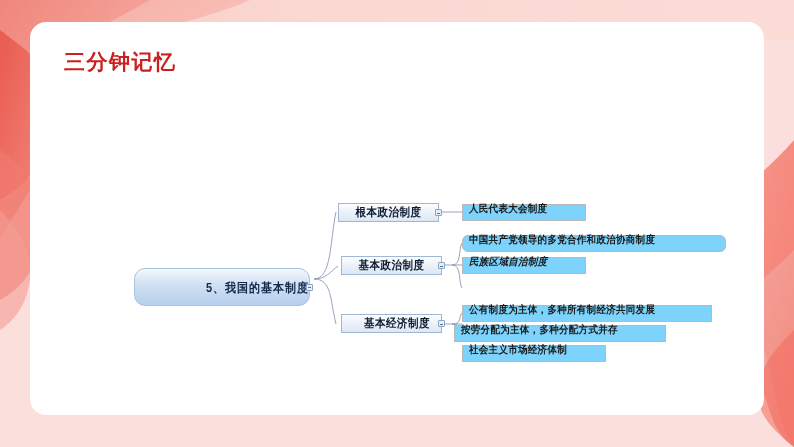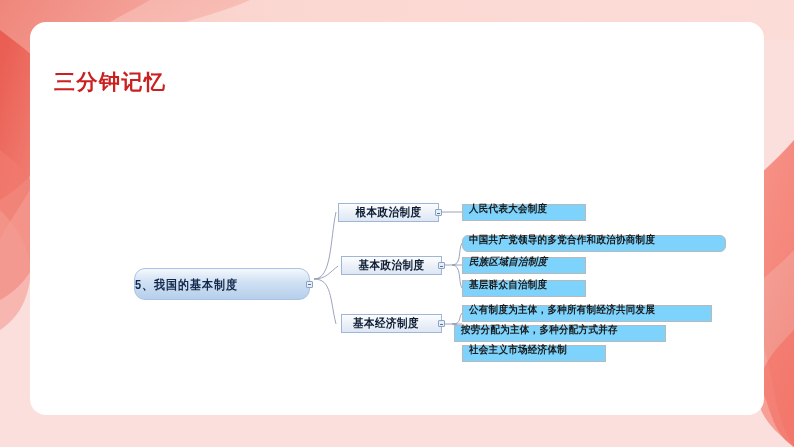--- a/index.html
+++ b/index.html
@@ -31,71 +31,70 @@
     top: 22px;
     width: 734px;
     height: 393px;
     background: #ffffff;
     border-radius: 16px;
     z-index: 3;
   }
   
   .title {
     position: absolute;
-    left: 54px;
+    left: 64px;
     top: 48px;
     font-family: "Liberation Serif", "DejaVu Serif", serif;
     font-size: 21px;
     font-weight: 700;
     color: #cb2020;
     letter-spacing: 1.5px;
     z-index: 6;
     white-space: nowrap;
-    margin-top: 20px;
   }
   .mm-svg {
     position: absolute;
     left: 0;
     top: 0;
     z-index: 4;
   }
   
   .node-root {
     position: absolute;
     left: 134px;
     top: 268px;
     width: 176px;
-    height: 32px;
+    height: 38px;
     border-radius: 11px;
     background: linear-gradient(180deg, #f4f8fd 0%, #cfe0f3 45%, #b6cfec 100%);
     border: 1px solid #a9c4e3;
     display: flex;
     align-items: center;
-    justify-content: flex-start;
+    justify-content: flex-end;
     z-index: 6;
   }
   .node-root .txt {
     font-size: 11px;
     font-weight: 700;
     color: #13284a;
     letter-spacing: 1px;
     white-space: nowrap;
     transform: scaleY(1.15);
   }
   
   .node-branch {
     position: absolute;
     height: 19px;
     border: 1px solid #9fb7d4;
     background: linear-gradient(180deg, #fdfdfe 0%, #eaf0f8 55%, #dde7f4 100%);
     display: flex;
     align-items: center;
     justify-content: center;
     z-index: 6;
-    padding: 0 22px;
+    padding: 0 11px;
   }
   .node-branch .txt {
     font-size: 10.5px;
     font-weight: 700;
     color: #0e1c32;
     white-space: nowrap;
     letter-spacing: 0.5px;
     transform: scaleY(1.12);
   }
   
@@ -244,23 +243,20 @@
   <div class="node-leaf" style="left:462px; top:204px; width:124px;">
     <span class="txt">人民代表大会制度</span>
   </div>
 
   <div class="node-leaf" style="left:462px; top:235px; width:264px;border-radius:6px;">
     <span class="txt">中国共产党领导的多党合作和政治协商制度</span>
   </div>
   <div class="node-leaf" style="left:462px; top:257px; width:124px;font-style:italic;">
     <span class="txt">民族区域自治制度</span>
   </div>
-  <div class="node-leaf" style="left:462px; top:280px; width:124px;">
-    <span class="txt">基层群众自治制度</span>
-  </div>
 
   <div class="node-leaf" style="left:462px; top:305px; width:250px;">
     <span class="txt">公有制度为主体，多种所有制经济共同发展</span>
   </div>
   <div class="node-leaf" style="left:454px; top:325px; width:212px;">
     <span class="txt">按劳分配为主体，多种分配方式并存</span>
   </div>
   <div class="node-leaf" style="left:462px; top:345px; width:144px;">
     <span class="txt">社会主义市场经济体制</span>
   </div>

